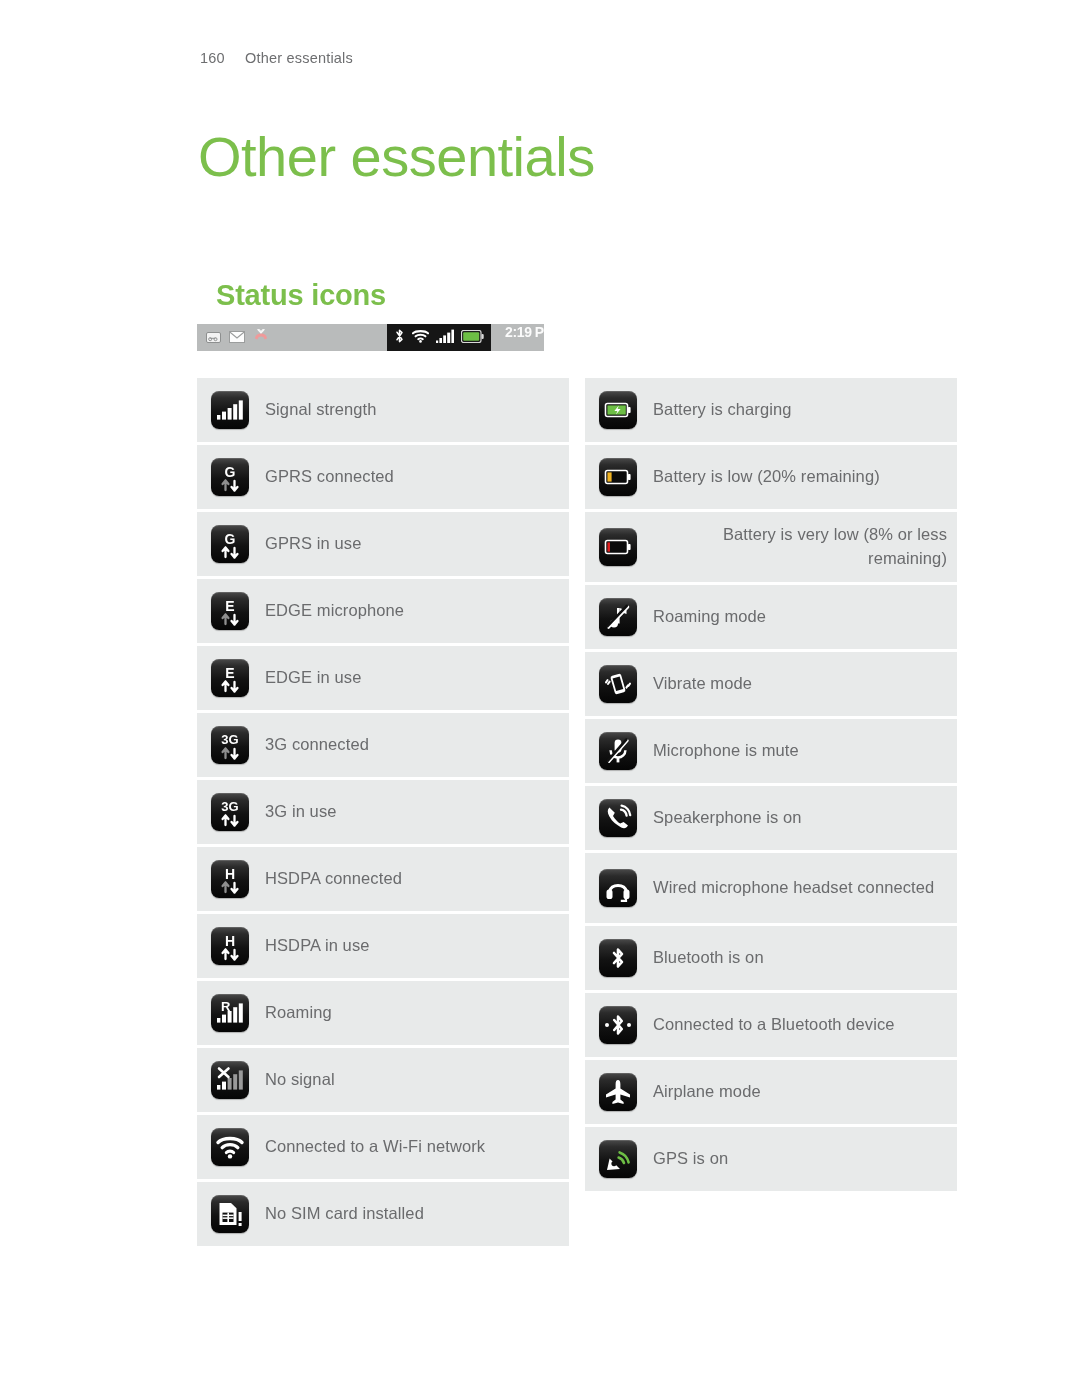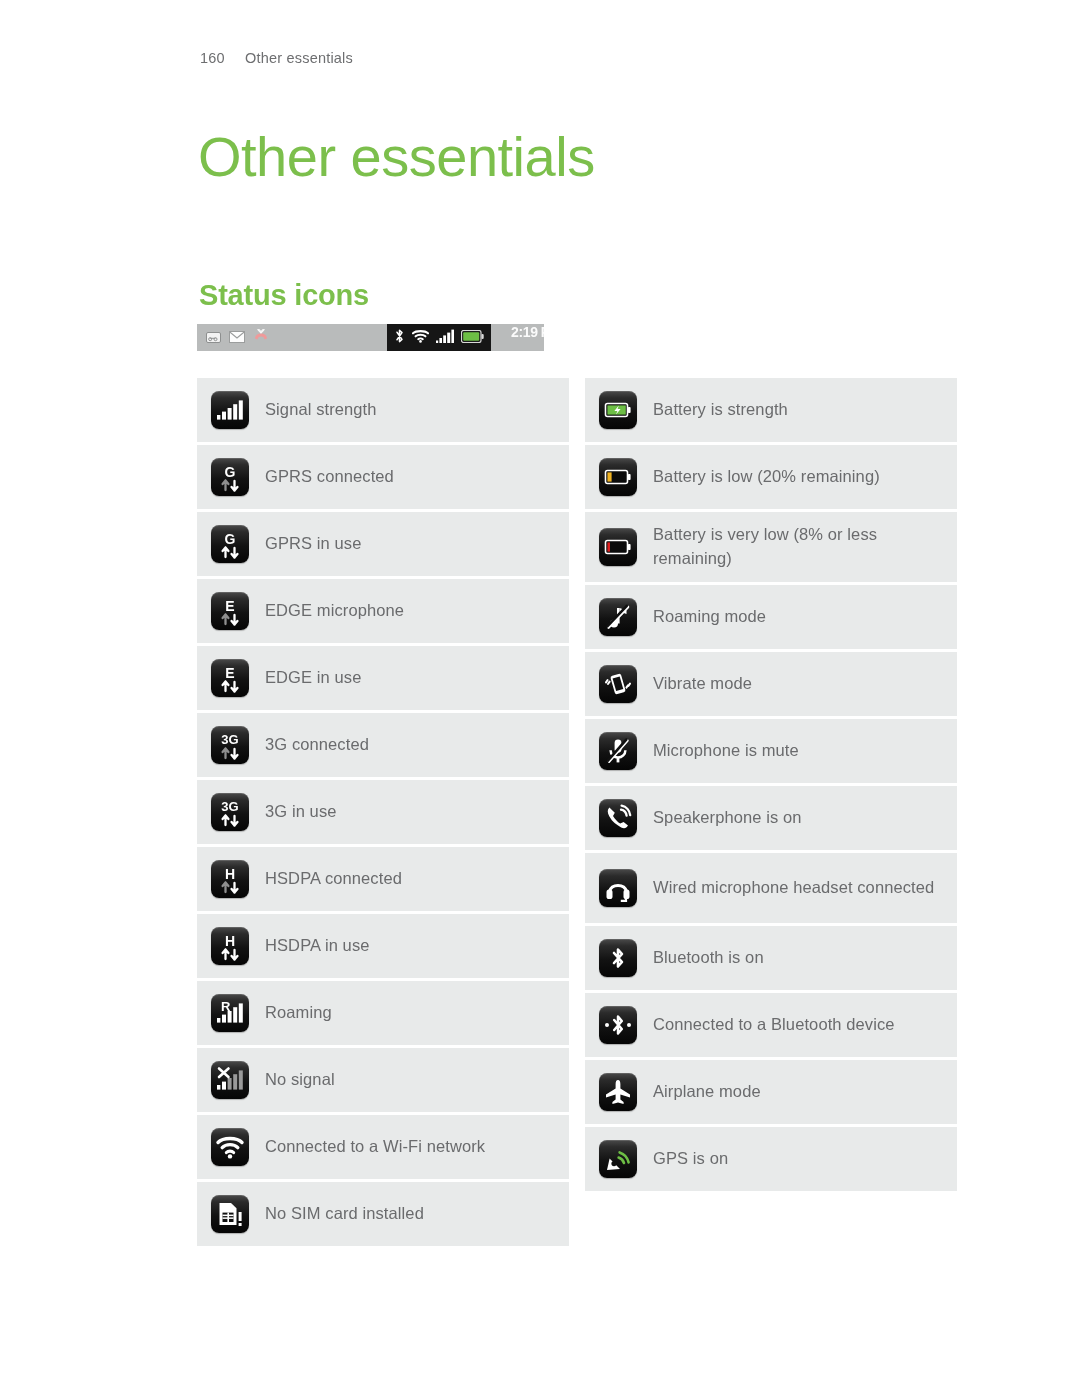--- a/index.html
+++ b/index.html
@@ -23,21 +23,21 @@
 
   
   .chapter-title {
     position: absolute; left: 198px; top: 88px;
     font-size: 56px; font-weight: 400; color: #7cbf4c;
     letter-spacing: -0.5px; line-height: 1.1;
   }
 
   
   .section-title {
-    position: absolute; left: 199px; top: 255px;
+    position: absolute; left: 216px; top: 255px;
     font-size: 29px; font-weight: 700; color: #7cbf4c;
     letter-spacing: -0.2px;
   }
 
   
   .statusbar {
     position: absolute; left: 197px; top: 324px;
     width: 347px; height: 27px;
     display: flex; align-items: stretch;
     overflow: hidden;
@@ -46,42 +46,42 @@
     flex: 0 0 190px; background: #b9bbbb;
     display: flex; align-items: center; gap: 8px; padding-left: 9px;
   }
   .sb-dark {
     flex: 0 0 104px; background: #161616;
     display: flex; align-items: center; gap: 7px; padding: 0 7px;
   }
   .sb-time {
     flex: 1 1 auto; background: #b9bbbb;
     display: flex; align-items: baseline; justify-content: flex-start;
-    padding-left: 20px; color: #fbfbfb;
+    padding-left: 14px; color: #fbfbfb;
     font-size: 14px; font-weight: 700; letter-spacing: -0.3px;
   }
   .sb-time .ampm { font-size: 14px; margin-left: 3px; font-weight: 700; }
 
   .sb-icon { display: block; }
 
   
   .cols {
     position: absolute; left: 197px; top: 378px;
     width: 760px;
     display: flex; gap: 16px;
   }
   .col { width: 375px; display: flex; flex-direction: column; gap: 3px; }
 
   .row {
     background: #e8eaea;
     display: flex; align-items: center;
     min-height: 64px; padding: 6px 10px 6px 14px;
     gap: 16px;
   }
-  .row.tall { min-height: 70px; }
+  .row.tall { min-height: 70px; text-align: right; }
 
   .row .label {
     font-size: 16.5px; color: #6a6b6d; line-height: 1.45;
     letter-spacing: .1px;
   }
 
   
   .tile {
     flex: 0 0 auto;
     width: 38px; height: 38px; border-radius: 8px;
@@ -319,21 +319,21 @@
     <div class="col" id="col-right">
         <div class="row">
           <div class="tile">
             <svg width="30" height="30" viewBox="0 0 30 30">
               <rect x="2.5" y="8.5" width="22" height="13" rx="2" fill="#0b0b0b" stroke="#ffffff" stroke-width="1.6"></rect>
           <rect x="24.8" y="12" width="2.8" height="6" rx="1" fill="#ffffff"></rect>
           <rect x="4.4" y="10.4" width="18.4" height="9.2" fill="#6dbe45"></rect>
                               <path d="M15.8 10.6 L11.4 16.1 L14.4 16.1 L13 19.6 L17.6 14 L14.6 14 Z" fill="#ffffff"></path>
             </svg>
           </div>
-          <div class="label">Battery is strength</div>
+          <div class="label">Battery is charging</div>
         </div>
         <div class="row">
           <div class="tile">
             <svg width="30" height="30" viewBox="0 0 30 30">
               <rect x="2.5" y="8.5" width="22" height="13" rx="2" fill="#0b0b0b" stroke="#ffffff" stroke-width="1.6"></rect>
           <rect x="24.8" y="12" width="2.8" height="6" rx="1" fill="#ffffff"></rect>
           <rect x="4.4" y="10.4" width="4.2" height="9.2" fill="#f0b323"></rect>
             </svg>
           </div>
           <div class="label">Battery is low (20% remaining)</div>

